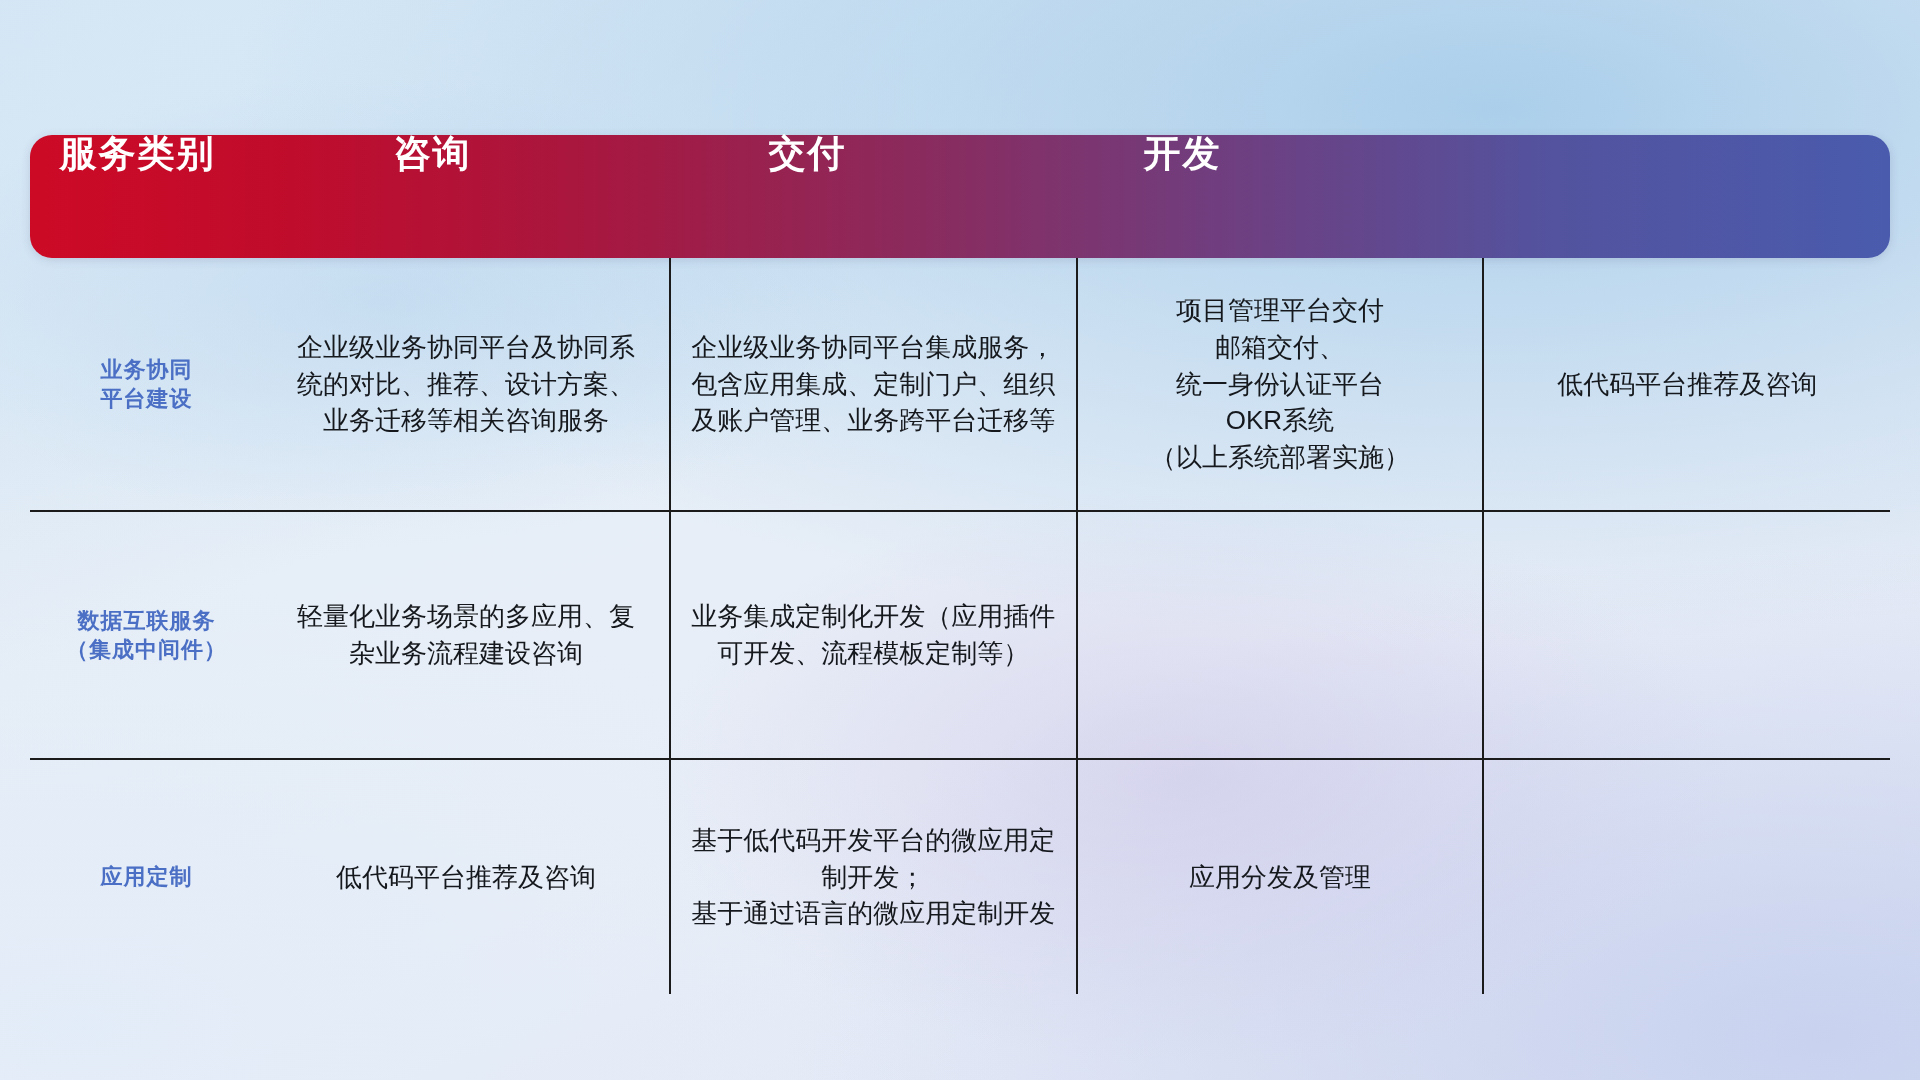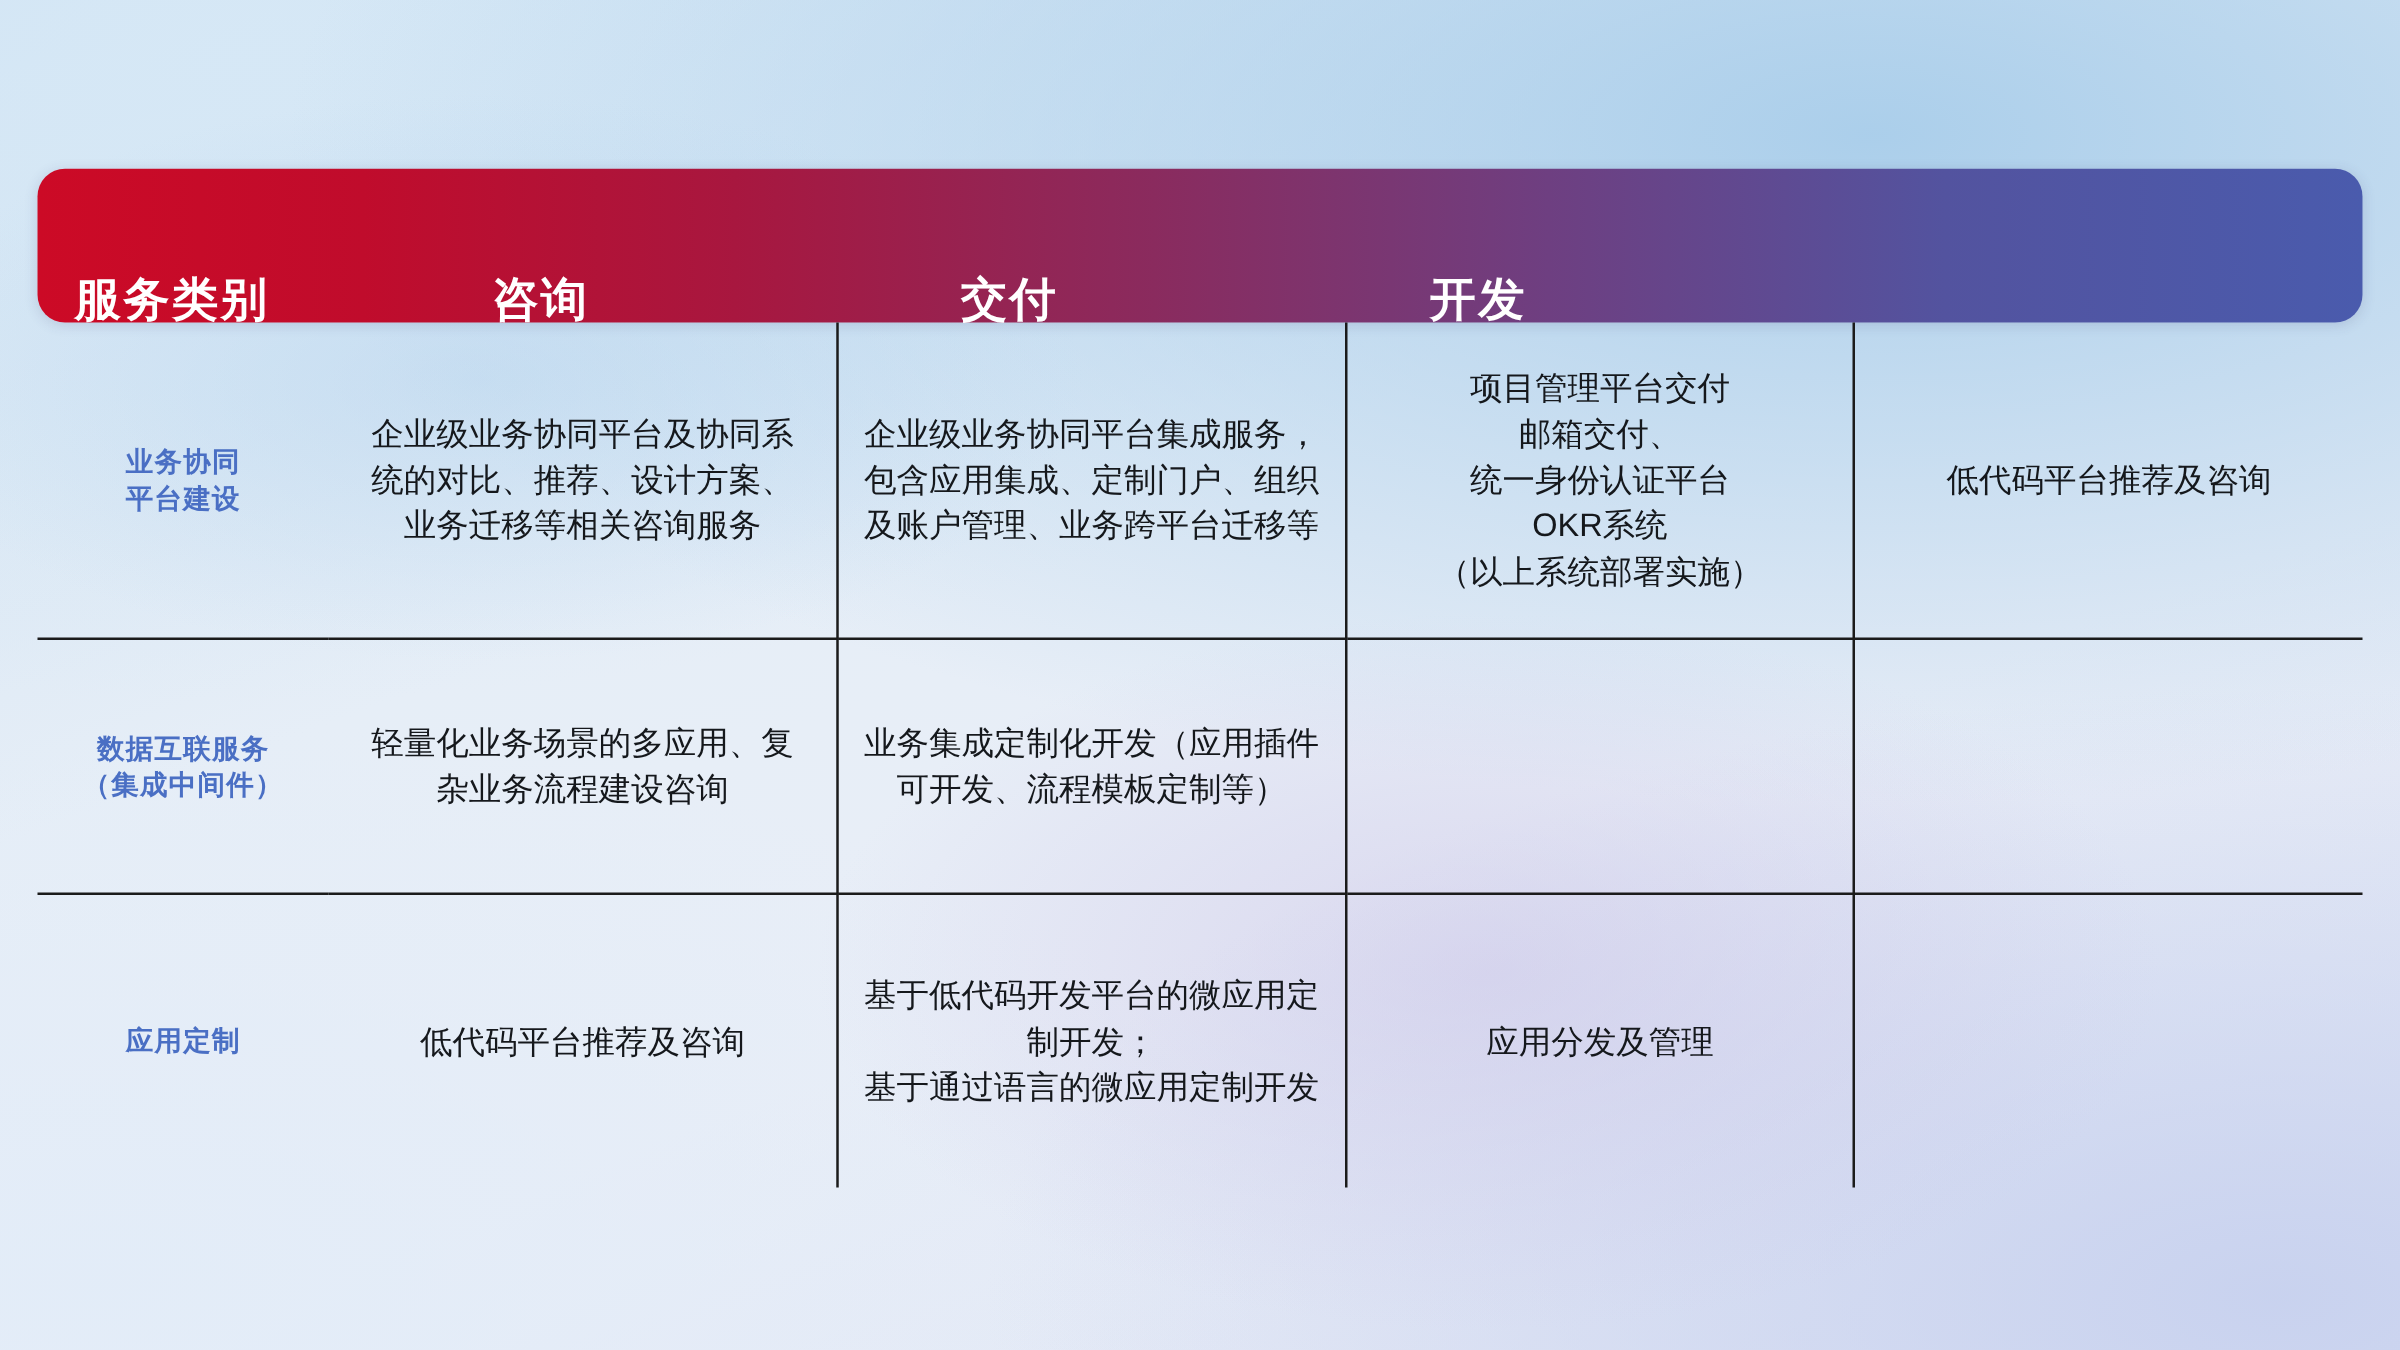--- a/index.html
+++ b/index.html
@@ -51,21 +51,21 @@
     border-radius: 22px;
     background: linear-gradient(90deg,
         #cc0a26 0%,
         #c00c2c 14%,
         #a8173f 30%,
         #8a2b5e 48%,
         #6e3f81 65%,
         #53539f 82%,
         #4a5bad 100%);
     display: flex;
-    align-items: flex-end;
+    align-items: flex-start;
     box-shadow: 0 2px 10px rgba(60,60,110,0.16);
   }
   .hcell {
     color: #ffffff;
     font-size: 37px;
     font-weight: 700;
     text-align: center;
     letter-spacing: 2px;
     line-height: 1;
     white-space: nowrap;
@@ -150,21 +150,21 @@
               <span class="celltext">项目管理平台交付
 邮箱交付、
 统一身份认证平台
 OKR系统
 （以上系统部署实施）</span>
             </td>
           <td>
               <span class="celltext">低代码平台推荐及咨询</span>
             </td>
         </tr>
-        <tr style="height:204px;margin-top:39px;">
+        <tr style="height:248px;margin-top:39px;">
           <td class="cat">
               <span class="celltext">数据互联服务
 （集成中间件）</span>
             </td>
           <td>
               <span class="celltext">轻量化业务场景的多应用、复
 杂业务流程建设咨询</span>
             </td>
           <td>
               <span class="celltext">业务集成定制化开发（应用插件

